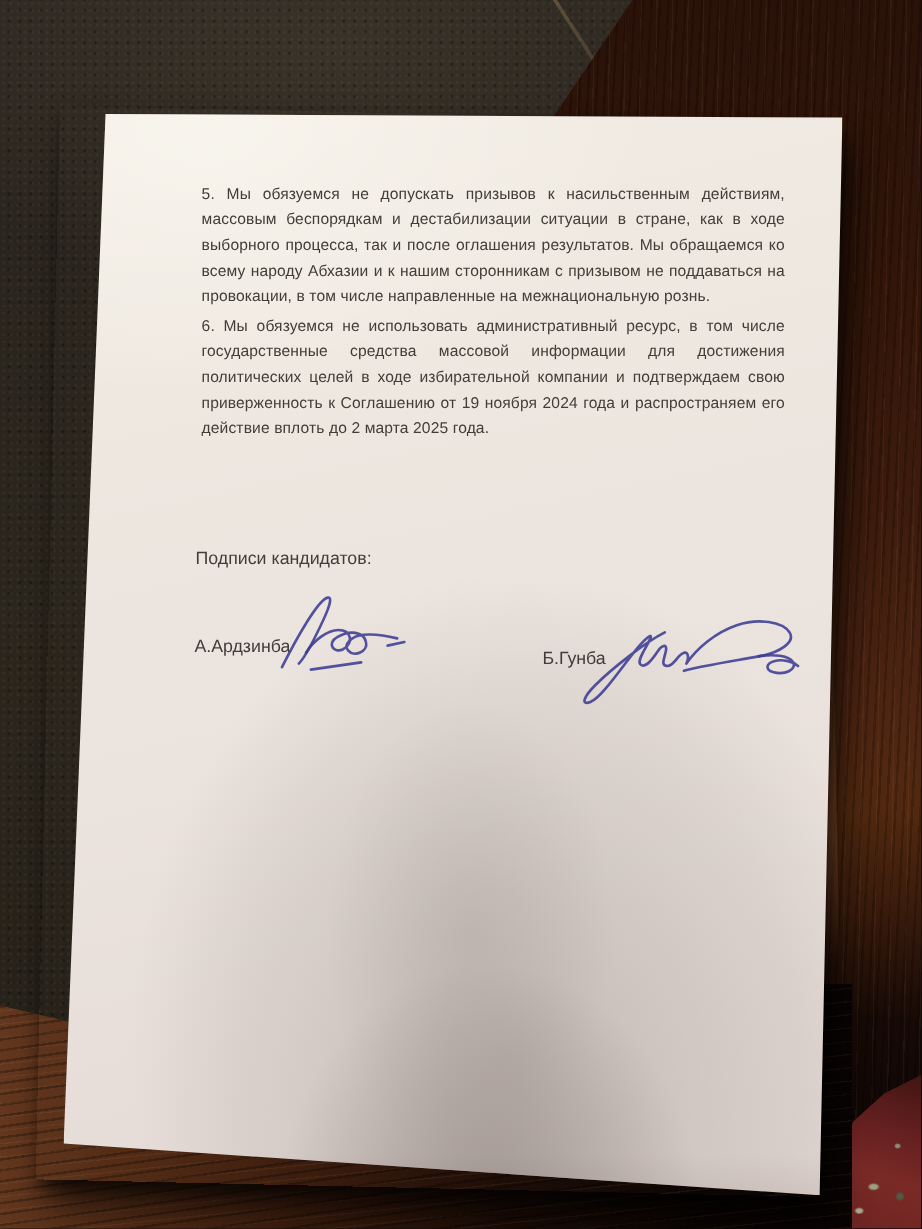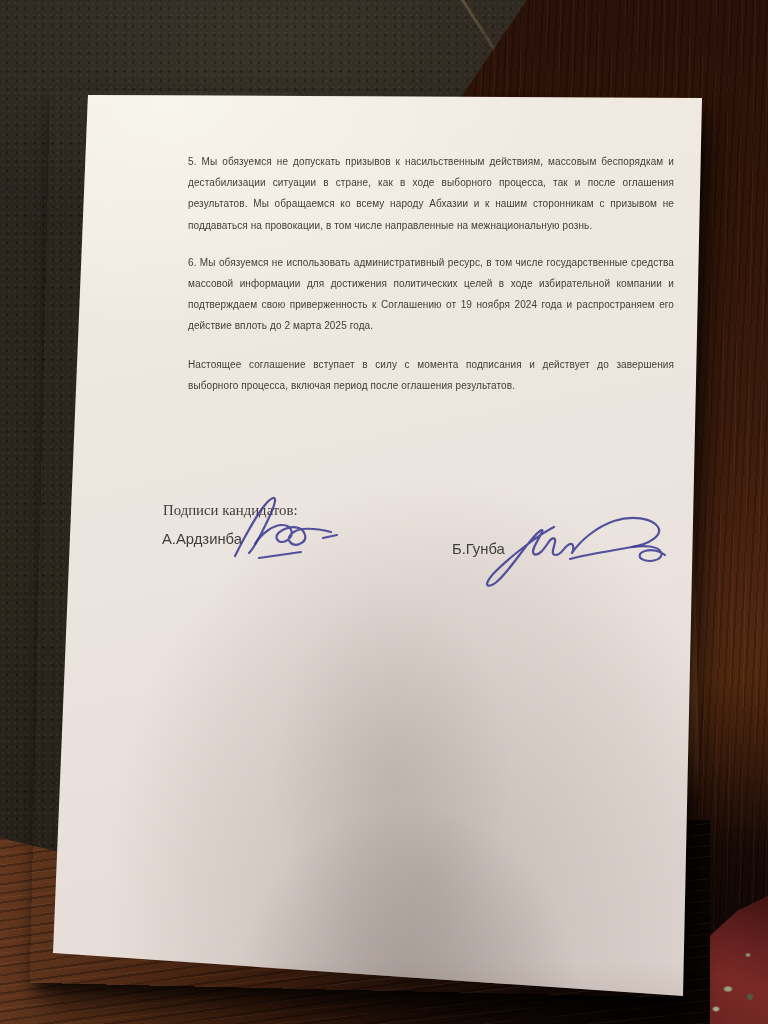--- a/index.html
+++ b/index.html
@@ -80,30 +80,30 @@
       radial-gradient(430px 540px at 56% 86%, rgba(108,96,90,0.28), rgba(108,96,90,0.10) 55%, transparent 75%),
       radial-gradient(250px 300px at 53% 99%, rgba(88,76,72,0.38), transparent 70%),
       radial-gradient(160px 260px at 51% 76%, rgba(108,96,90,0.16), transparent 75%),
       linear-gradient(to left, rgba(90,60,45,0.10), transparent 42px),
       linear-gradient(to top, rgba(90,60,45,0.15), transparent 62px),
       linear-gradient(to right, rgba(90,60,45,0.07), transparent 50px),
       radial-gradient(520px 320px at 22% 10%, rgba(255,255,248,0.50), transparent 72%);
   }
   
   .doc-text{
-    position:absolute;left:188px;top:151px;width:486px;
-    font-size:10px;line-height:21.2px;color:#423d38;
+    position:absolute;left:168px;top:151px;width:486px;
+    font-size:13px;line-height:21.2px;color:#423d38;
     text-align:justify;letter-spacing:0.1px;
   }
   .doc-text p{margin:0;}
-  .doc-text p.para-6{margin-top:16px;}
+  .doc-text p.para-6{margin-top:4px;}
   .doc-text p.para-closing{margin-top:17px;}
   .sig-caption{
-    position:absolute;left:163px;top:500px;
-    font-size:14.8px;line-height:21px;color:#423d38;font-family:Liberation Serif, serif;
+    position:absolute;left:163px;top:456px;
+    font-size:14.8px;line-height:21px;color:#423d38;
   }
   .sig-label-left{
     position:absolute;left:162px;top:531px;
     font-size:14.8px;color:#423d38;text-align:right;
   }
   .sig-label-right{
     position:absolute;left:452px;top:541px;
     font-size:14.8px;color:#423d38;
   }
   .sig-svg{position:absolute;overflow:visible;}
@@ -123,21 +123,20 @@
     <div class="mat-edge-line"></div>
   </div>
 
   <div class="paper-shadow"></div>
   <div class="paper">
     <div class="paper-shading"></div>
 
     <div class="doc-text">
       <p class="para-5">5. Мы обязуемся не допускать призывов к насильственным действиям, массовым беспорядкам и дестабилизации ситуации в стране, как в ходе выборного процесса, так и после оглашения результатов. Мы обращаемся ко всему народу Абхазии и к нашим сторонникам с призывом не поддаваться на провокации, в том числе направленные на межнациональную рознь.</p>
       <p class="para-6">6. Мы обязуемся не использовать административный ресурс, в том числе государственные средства массовой информации для достижения политических целей в ходе избирательной компании и подтверждаем свою приверженность к Соглашению от 19 ноября 2024 года и распространяем его действие вплоть до 2 марта 2025 года.</p>
-      <p class="para-closing">Настоящее соглашение вступает в силу с момента подписания и действует до завершения выборного процесса, включая период после оглашения результатов.</p>
     </div>
 
     <div class="sig-caption">Подписи кандидатов:</div>
 
     <div class="sig-label-left">А.Ардзинба</div>
     <div class="sig-label-right">Б.Гунба</div>
 
     <svg class="sig-svg" style="left:225px;top:492px;" width="125" height="80" viewBox="0 0 125 80" aria-hidden="true">
       <path d="M10,64 C22,40 40,8 48,6 C54,5 46,22 38,38 C33,48 27,58 24,61"></path>
       <path d="M30,52 C36,42 48,33 57,33 C68,33 70,44 61,49 C53,53 47,44 56,39 C66,33 78,34 80,43 C82,51 70,56 65,50 C61,45 68,38 78,37 C88,36 98,38 106,40"></path>

